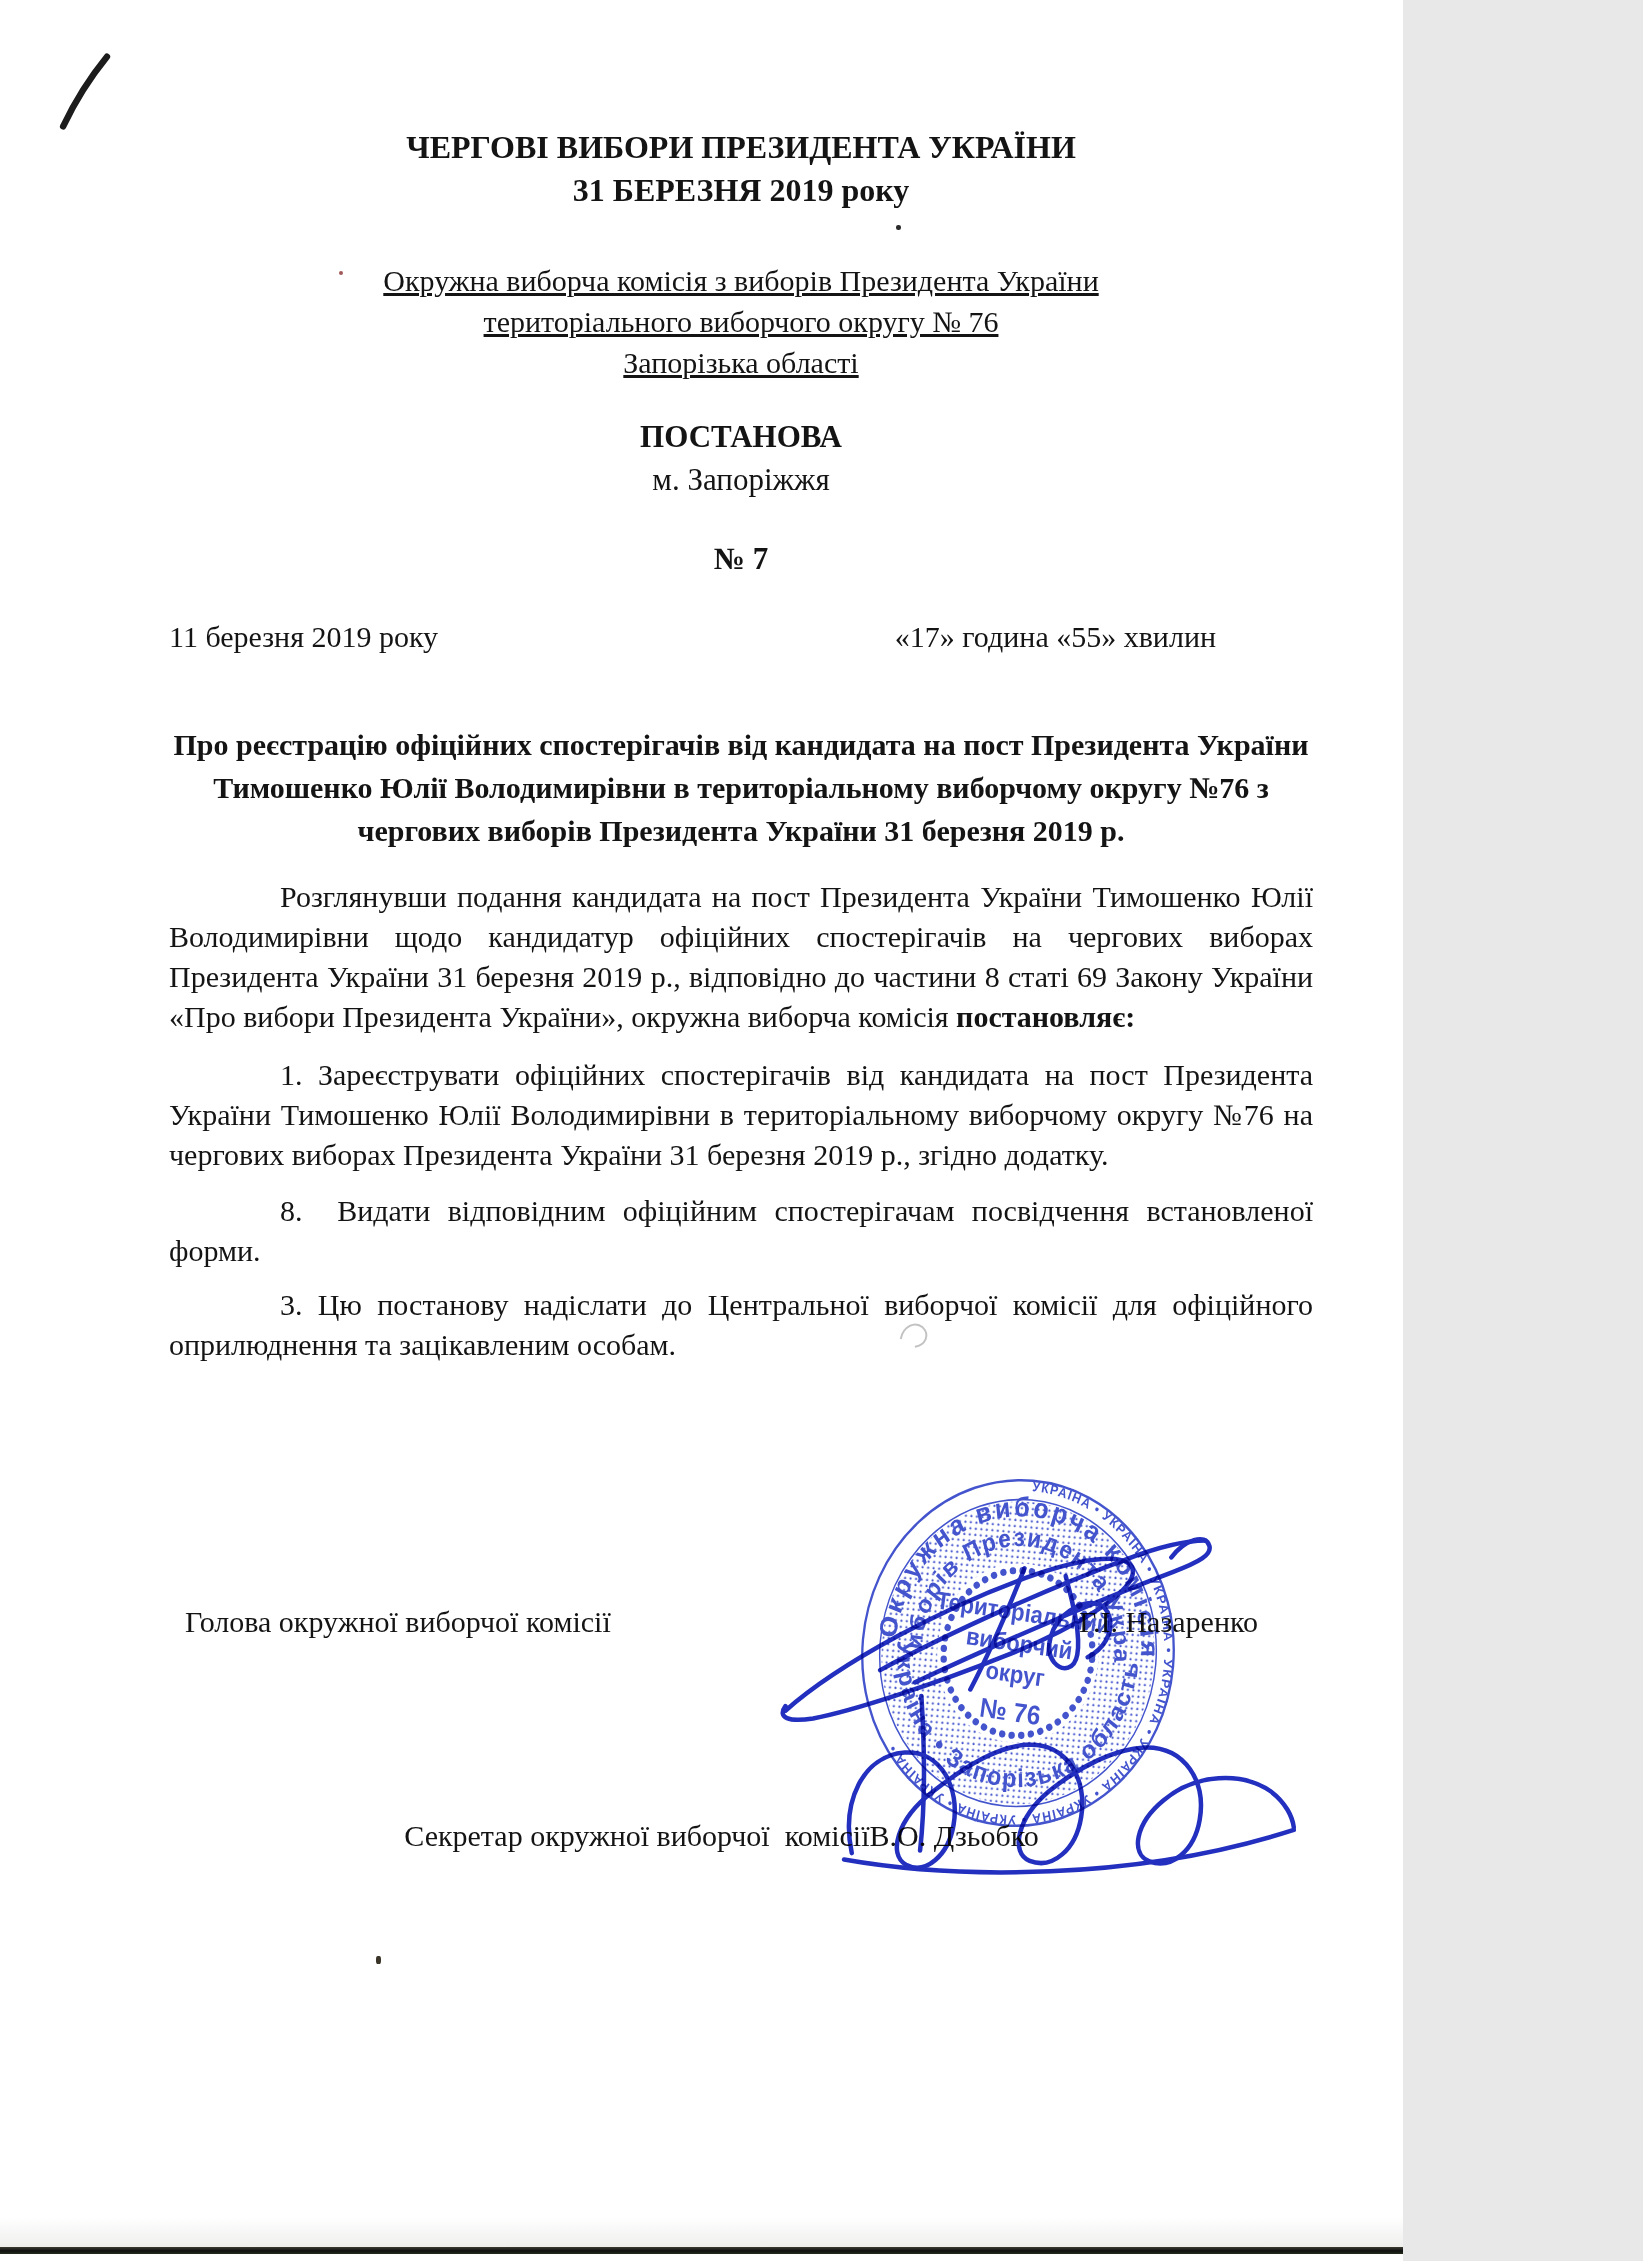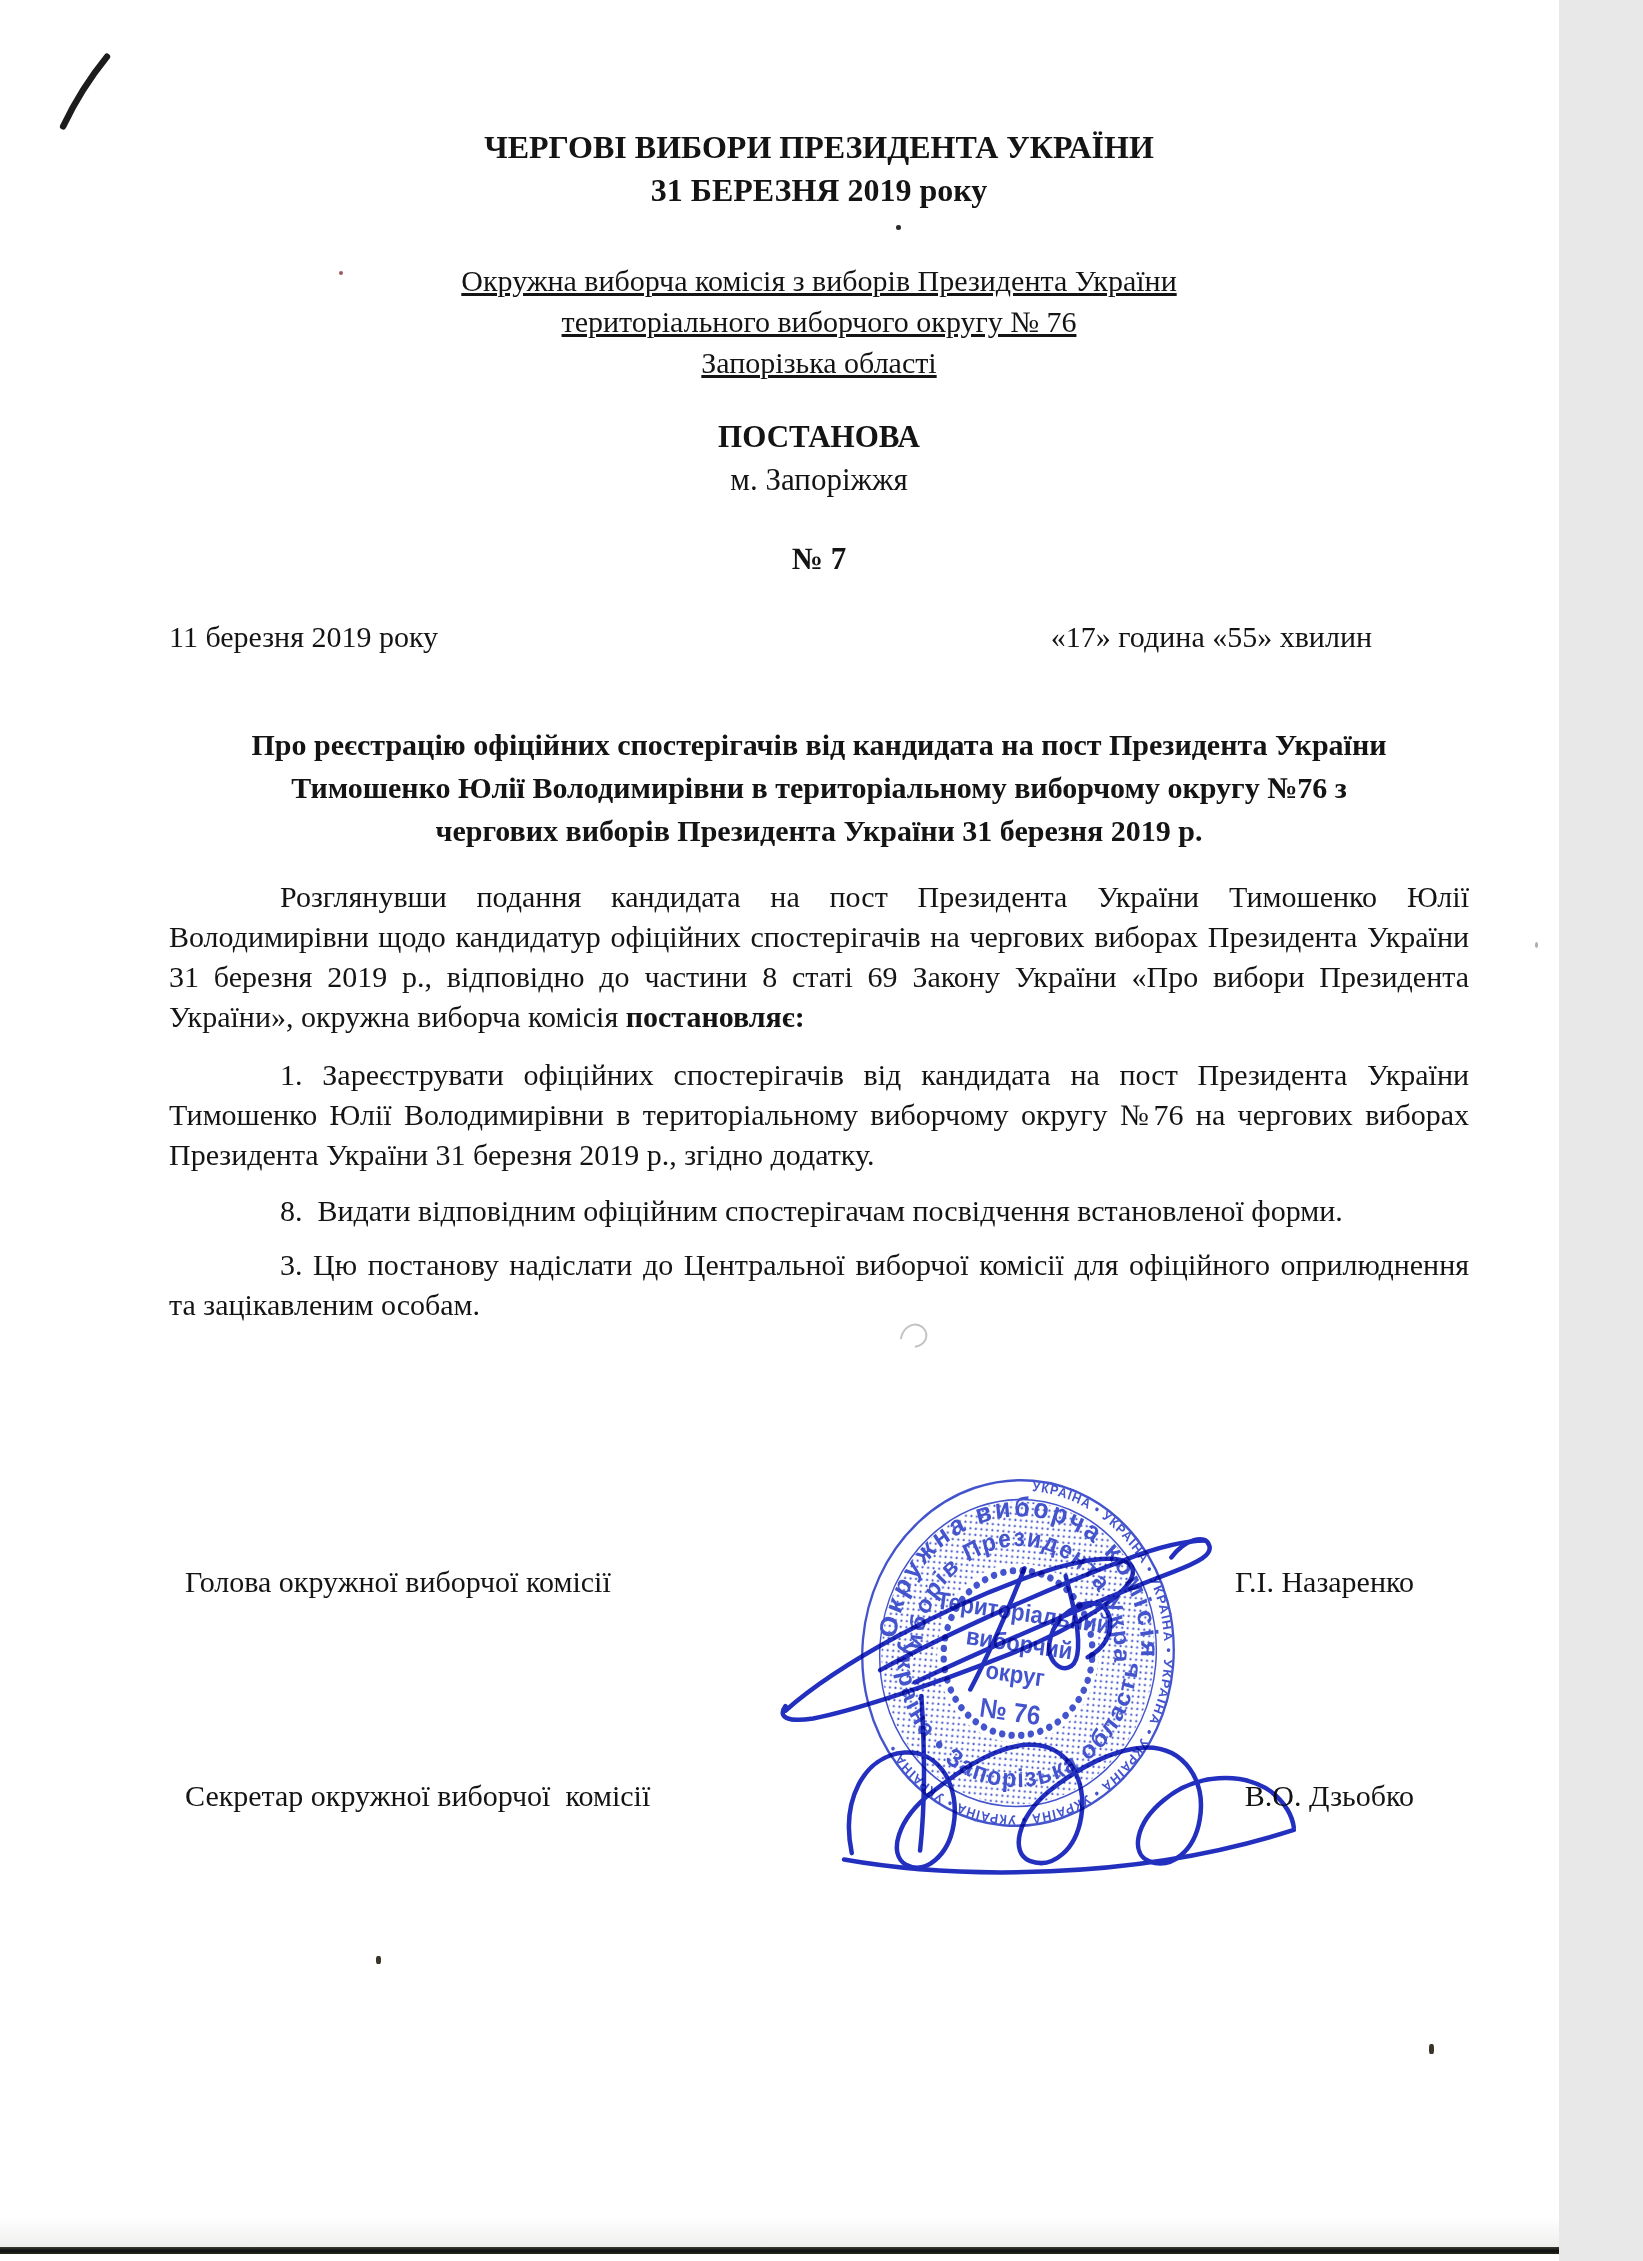--- a/index.html
+++ b/index.html
@@ -1,18 +1,18 @@
 <!DOCTYPE html>
 <html style="font-size:10.3px"><head>
 <meta charset="utf-8">
 <style>
   html,body{margin:0;padding:0;background:#e8e8e8;}
   .page{
     position:relative;
-    width:1559px;height:2261px;
+    width:1403px;height:2261px;
     background:#ffffff;
     font-family:"Liberation Serif","DejaVu Serif",serif;
     color:#141414;
     overflow:hidden;
   }
   .content{margin:0 90px 0 169px;position:relative;z-index:1;}
   .bold{font-weight:bold;}
   .header-block{padding-top:126px;font-weight:bold;font-size:32px;line-height:43px;text-align:center;}
   .commission{margin-top:48px;font-size:30px;line-height:41px;text-align:center;text-decoration:underline;}
   .doc-type{margin-top:32px;font-size:31px;line-height:43px;text-align:center;}
@@ -24,21 +24,21 @@
   .body-par{margin:0;font-size:30px;line-height:40px;text-align:justify;text-indent:111px;}
   .intro{margin-top:25px;}
   .it1{margin-top:18px;}
   .it2{margin-top:15.5px;}
   .it3{margin-top:14px;}
   .keepspace{white-space:pre-wrap;}
   .sig-row{display:flex;justify-content:space-between;align-items:baseline;
            font-size:30px;line-height:41px;font-weight:normal;padding-left:16px;}
   .sig-row .name{margin-right:55px;}
   .sig1{margin-top:236px;}
-  .sig2{margin-top:173px;}
+  .sig2{margin-top:173px;justify-content:center;}
   .stamp-svg{position:absolute;left:818px;top:1453px;width:400px;height:400px;
              z-index:2;opacity:.9;mix-blend-mode:multiply;}
   .overlay-svg{position:absolute;left:0;top:0;width:1643px;height:2261px;
                z-index:3;mix-blend-mode:multiply;pointer-events:none;}
   .speck{position:absolute;border-radius:50%;z-index:1;}
   .sp1{left:896px;top:225px;width:4.5px;height:4.5px;background:#2a2a2a;}
   .sp2{left:339px;top:271px;width:3.9px;height:3.9px;background:#8a3030;opacity:.8;}
   .sp3{left:376px;top:1956px;width:4.5px;height:8.4px;background:#3a3528;border-radius:40%;}
   .sp4{left:1429px;top:2044px;width:4.5px;height:9.7px;background:#3a3528;border-radius:40%;}
   .sp5{left:1535px;top:942px;width:3.2px;height:5.8px;background:#777;opacity:.6;}

